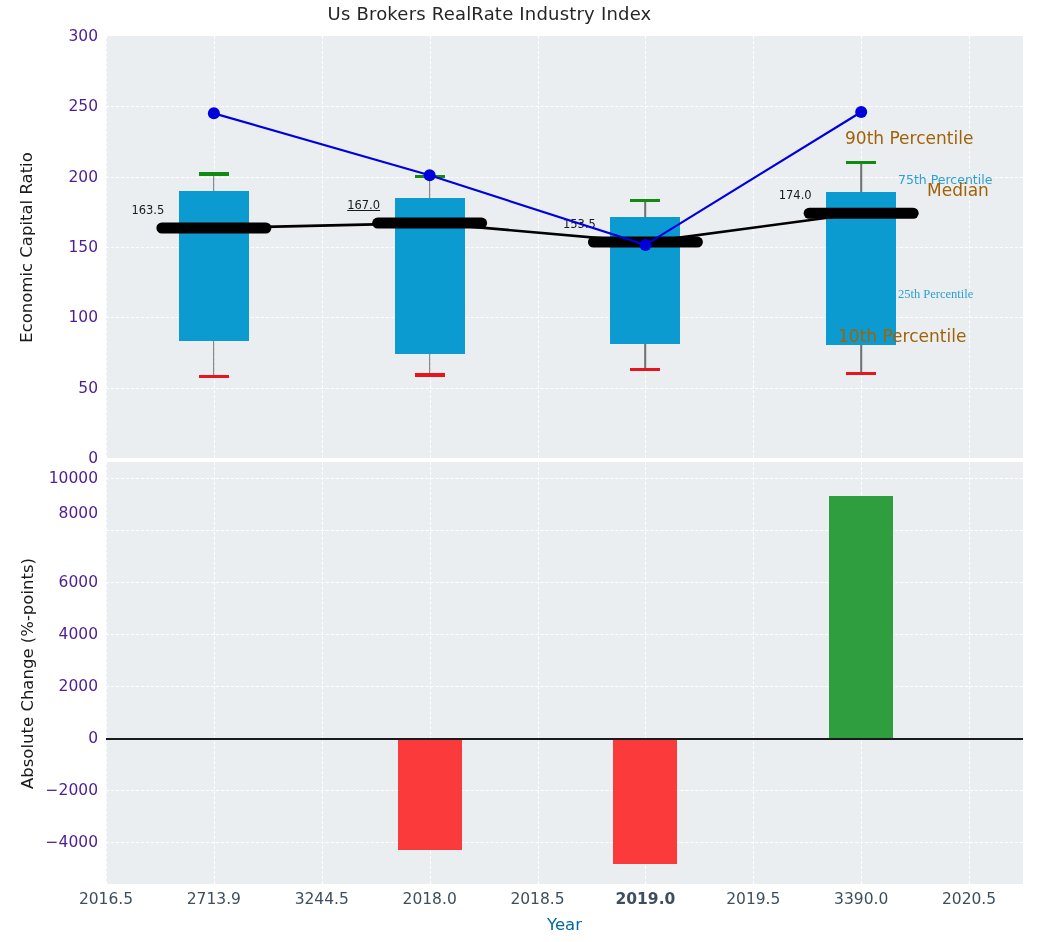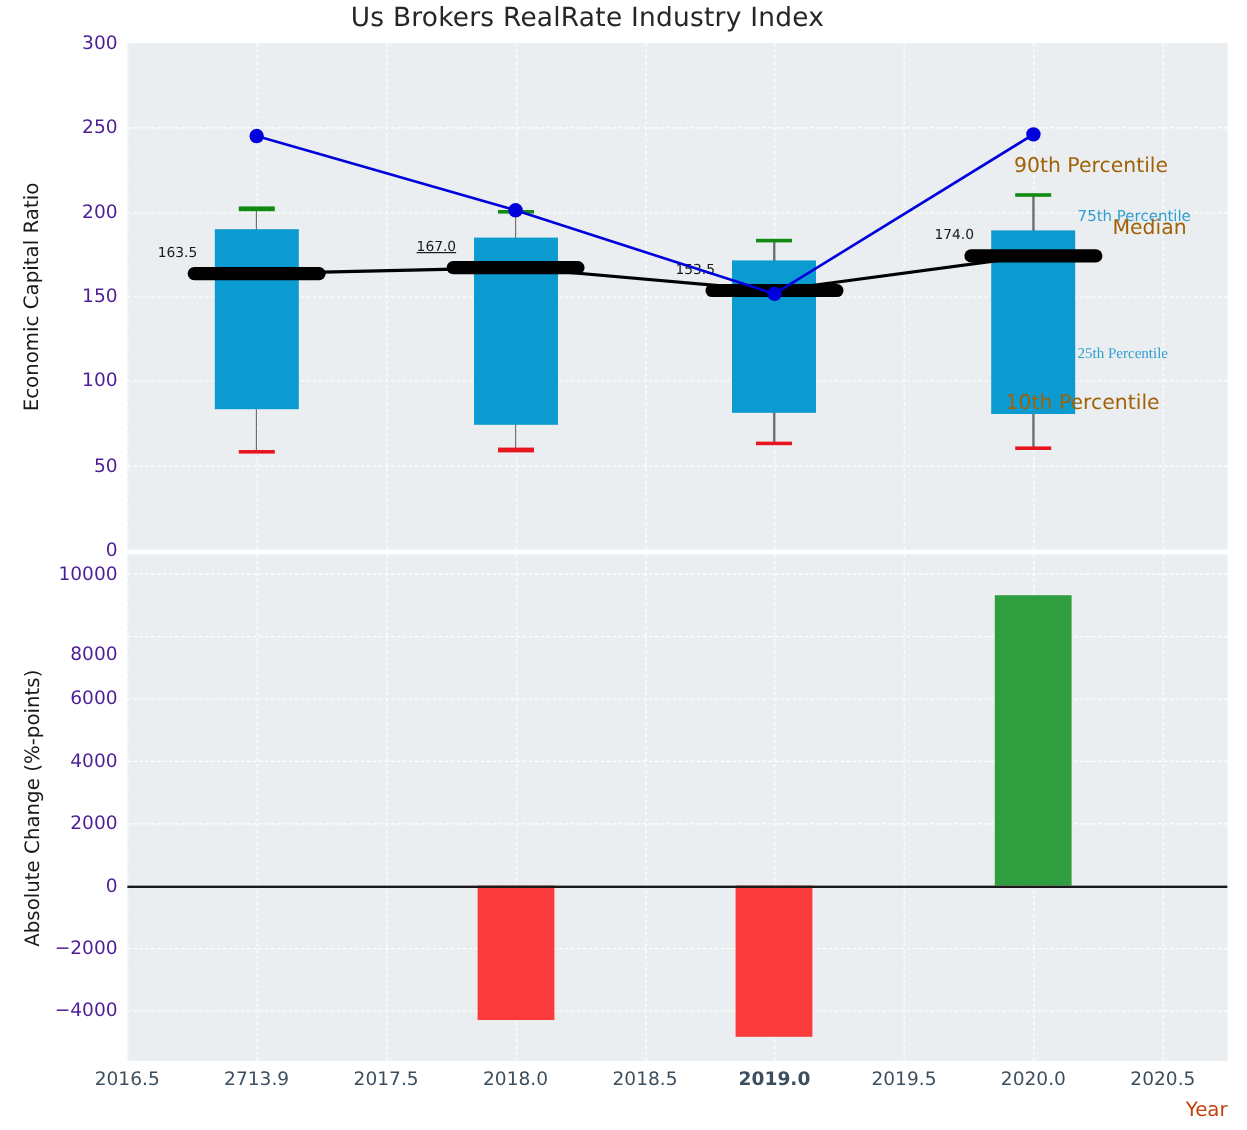--- a/index.html
+++ b/index.html
@@ -20,21 +20,21 @@
     inset: 0;
   }
 
   
   .chart-title {
     position: absolute;
     left: 0;
     top: 3px;
     width: 979px;
     text-align: center;
-    font-size: 22px;
+    font-size: 18px;
     color: #262626;
     font-family: "DejaVu Sans", sans-serif;
     letter-spacing: 0.2px;
   }
 
   
   .panel {
     position: absolute;
     background: #eaeef0;
     overflow: visible;
@@ -128,23 +128,23 @@
     left: -118px;
     top: 664px;
     width: 290px;
     transform: rotate(-90deg);
   }
   #xtitle {
     position: absolute;
     left: 106px;
     top: 915px;
     width: 917px;
-    text-align: right;
+    text-align: center;
     font-size: 16.5px;
-    color: #c2410c;
+    color: #0369a1;
   }
 
   
   .box-bar {
     position: absolute;
     background: #0c9bd0;
   }
   .whisker-line {
     position: absolute;
     width: 1.6px;
@@ -323,31 +323,31 @@
       </div>
   </div>
 
   <div id="ylabels-bottom">
       <div class="ytick" style="top: 380.321px;">−4000</div>
       <div class="ytick" style="top: 328.222px;">−2000</div>
       <div class="ytick" style="top: 276.123px;">0</div>
       <div class="ytick" style="top: 224.025px;">2000</div>
       <div class="ytick" style="top: 171.926px;">4000</div>
       <div class="ytick" style="top: 119.827px;">6000</div>
-      <div class="ytick" style="top: 83px;">8000</div>
+      <div class="ytick" style="top: 51px;">8000</div>
       <div class="ytick" style="top: 15.6296px;">10000</div>
     </div>
   <div class="axis-title-y" id="ytitle-bottom">Absolute Change (%-points)</div>
 
   <div id="xlabels">
       <div class="xtick" style="left: 0px;">2016.5</div>
       <div class="xtick" style="left: 107.882px;">2713.9</div>
-      <div class="xtick" style="left: 215.765px;">2017.5</div>
+      <div class="xtick" style="left: 215.765px;">3244.5</div>
       <div class="xtick" style="left: 323.647px;">2018.0</div>
       <div class="xtick" style="left: 431.529px;">2018.5</div>
       <div class="xtick" style="left: 539.412px; font-weight: bold;">2019.0</div>
       <div class="xtick" style="left: 647.294px;">2019.5</div>
-      <div class="xtick" style="left: 755.176px;">2020.0</div>
+      <div class="xtick" style="left: 755.176px;">3390.0</div>
       <div class="xtick" style="left: 863.059px;">2020.5</div>
     </div>
   <div id="xtitle">Year</div>
 
 </div>
 
 </body></html>

